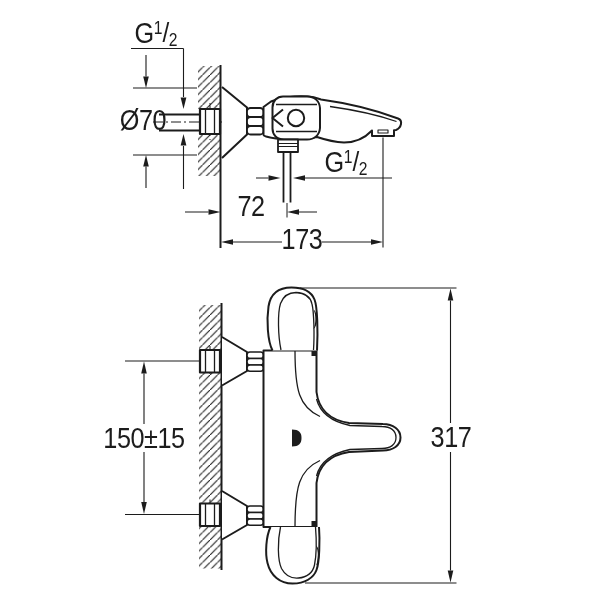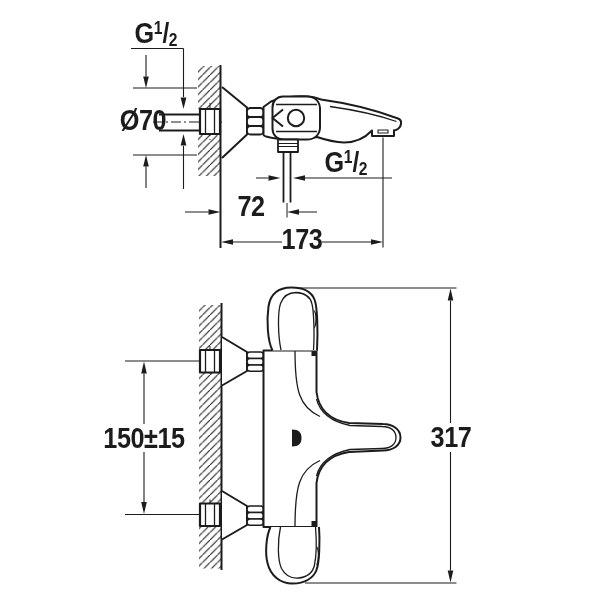--- a/index.html
+++ b/index.html
@@ -1,18 +1,18 @@
 <!DOCTYPE html>
 <html><head>
 <meta charset="utf-8">
 <style>
   html,body{margin:0;padding:0;background:#fff;}
   #stage{
     position:relative;width:600px;height:600px;background:#fff;overflow:hidden;
-    font-family:"Liberation Sans", sans-serif;color:#1c1c1c;font-weight:bold;
+    font-family:"Liberation Sans", sans-serif;color:#1c1c1c;
   }
   #linework{position:absolute;left:0;top:0;}
   .lbl{
     position:absolute;font-size:29px;line-height:1;white-space:nowrap;
     transform:translate(-50%,-50%) scaleX(0.87);letter-spacing:-0.5px;color:#1c1c1c;
   }
   .lbl .sup{font-size:18px;position:relative;top:-9px;letter-spacing:0;}
   .lbl .sub{font-size:18px;position:relative;top:3px;letter-spacing:0;}
   .lbl .slash{font-size:28px;position:relative;top:-1px;}
 </style>

